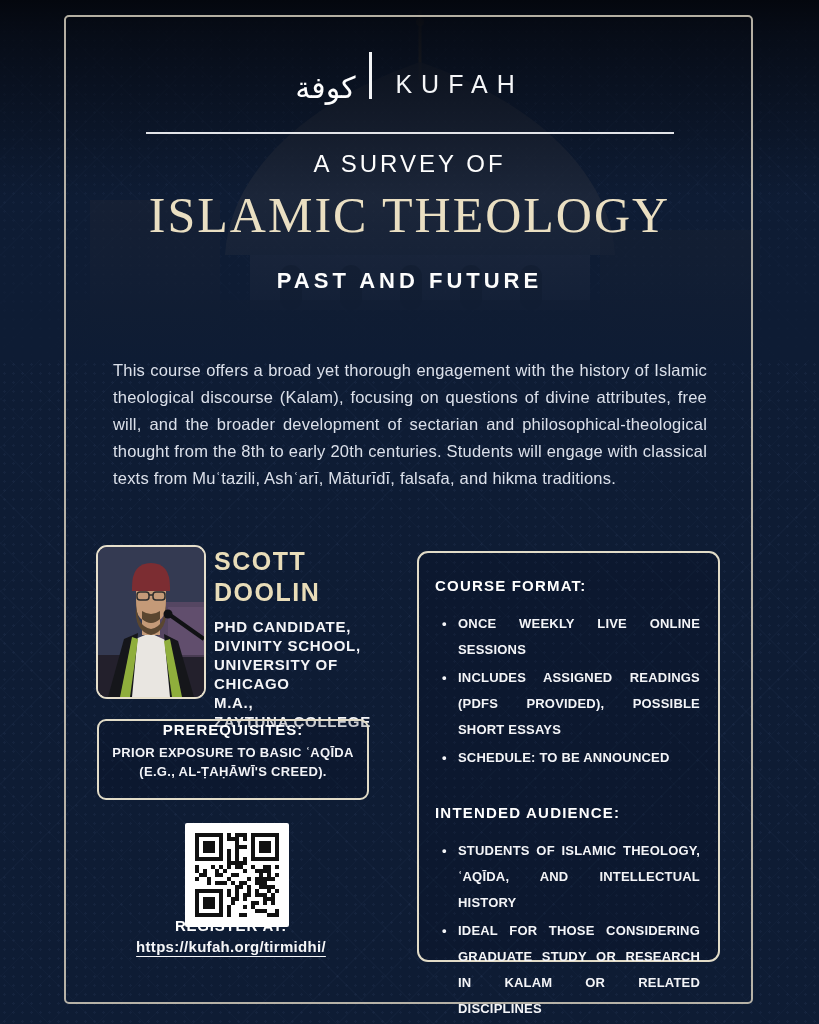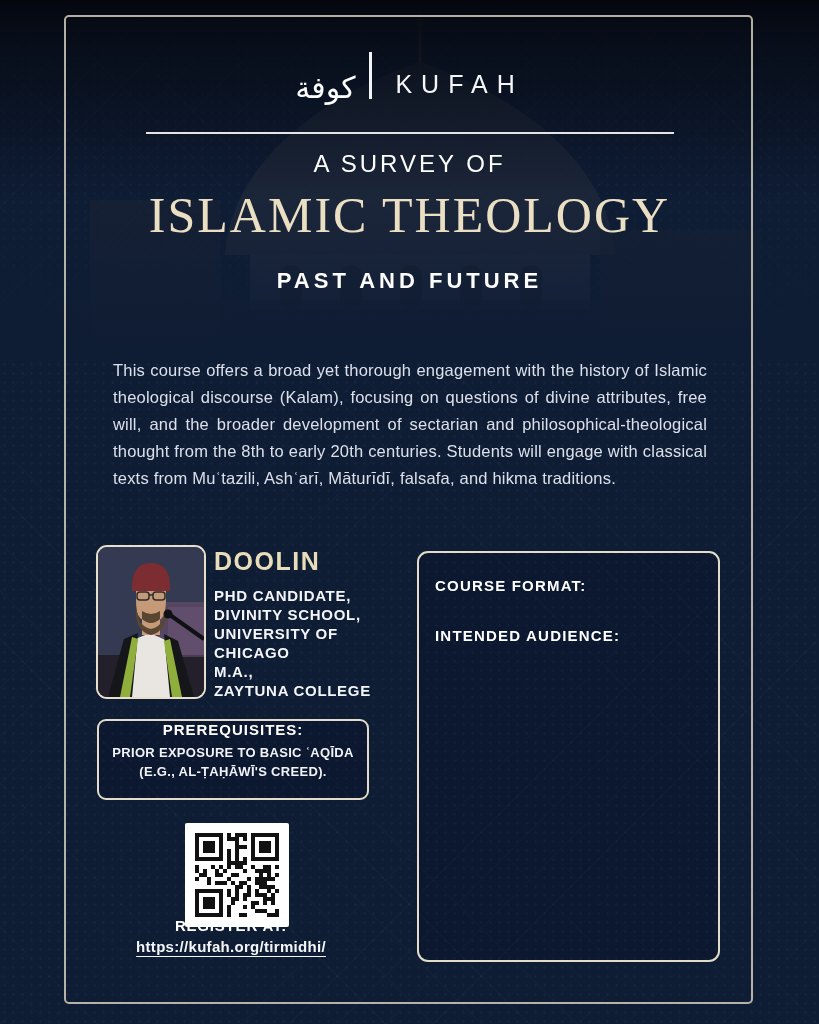--- a/index.html
+++ b/index.html
@@ -151,20 +151,21 @@
       <rect x="39" y="45" width="12" height="8" rx="3" fill="none" stroke="#2c2c2c" stroke-width="1.5"></rect>
       <rect x="55" y="45" width="12" height="8" rx="3" fill="none" stroke="#2c2c2c" stroke-width="1.5"></rect>
       <line x1="51" y1="48" x2="55" y2="48" stroke="#2c2c2c" stroke-width="1.5"></line>
 
       <line x1="106" y1="92" x2="72" y2="68" stroke="#101114" stroke-width="4"></line>
       <circle cx="70" cy="67" r="4.5" fill="#101114"></circle>
     </svg>
   </div>
 
   <div class="instructor-text">
+    <div class="instructor-first">SCOTT</div>
     <div class="instructor-last">DOOLIN</div>
     <div class="instructor-creds">
       <div>PHD CANDIDATE,</div>
       <div>DIVINITY SCHOOL,</div>
       <div>UNIVERSITY OF CHICAGO</div>
       <div>M.A.,</div>
       <div>ZAYTUNA COLLEGE</div>
     </div>
   </div>
 
@@ -304,16 +305,25 @@
       </svg>
   </div>
 
   <div class="register">
     <div class="register-label">REGISTER AT:</div>
     <a class="register-link">https://kufah.org/tirmidhi/</a>
   </div>
 
   <div class="right-box">
     <div class="box-heading">COURSE FORMAT:</div>
+    <ul>
+      <li>ONCE WEEKLY LIVE ONLINE SESSIONS</li>
+      <li>INCLUDES ASSIGNED READINGS (PDFS PROVIDED), POSSIBLE SHORT ESSAYS</li>
+      <li>SCHEDULE: TO BE ANNOUNCED</li>
+    </ul>
     <div class="box-heading audience-heading">INTENDED AUDIENCE:</div>
+    <ul>
+      <li>STUDENTS OF ISLAMIC THEOLOGY, ʿAQĪDA, AND INTELLECTUAL HISTORY</li>
+      <li>IDEAL FOR THOSE CONSIDERING GRADUATE STUDY OR RESEARCH IN KALAM OR RELATED DISCIPLINES</li>
+    </ul>
   </div>
 
 </div>
 
 </body></html>

